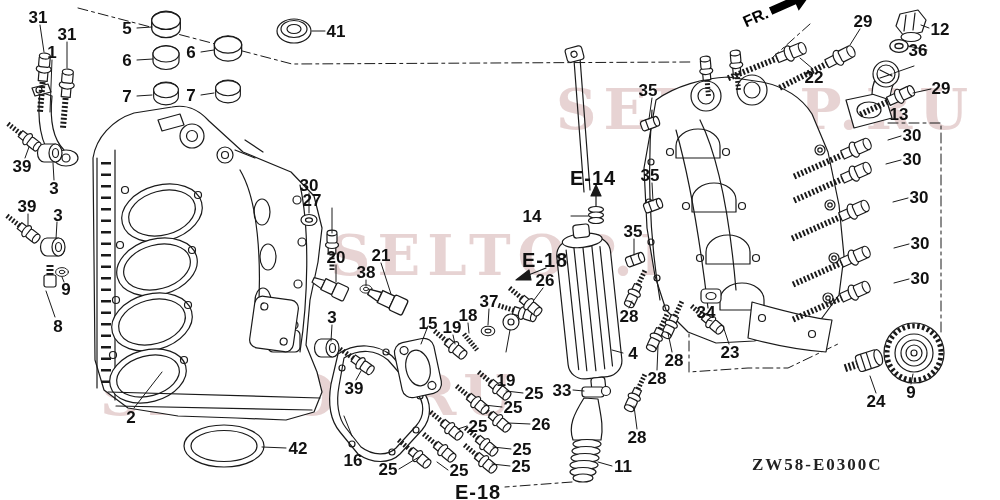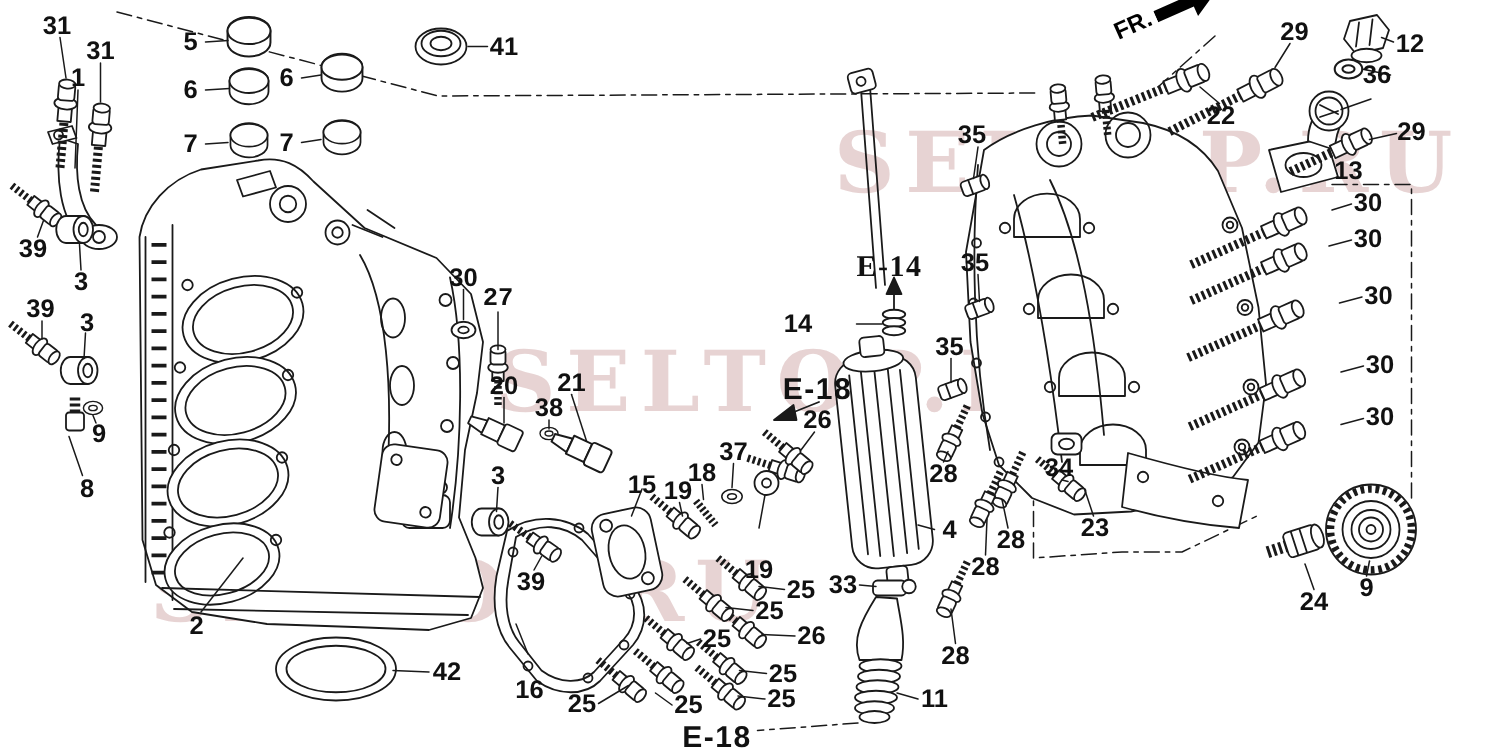--- a/index.html
+++ b/index.html
@@ -470,21 +470,21 @@
       <div class="callout" style="left: 336px; top: 31px;">41</div>
       <div class="callout" style="left: 22px; top: 166px;">39</div>
       <div class="callout" style="left: 54px; top: 188px;">3</div>
       <div class="callout" style="left: 27px; top: 206px;">39</div>
       <div class="callout" style="left: 58px; top: 215px;">3</div>
       <div class="callout" style="left: 66px; top: 289px;">9</div>
       <div class="callout" style="left: 58px; top: 326px;">8</div>
       <div class="callout" style="left: 131px; top: 417px;">2</div>
       <div class="callout" style="left: 298px; top: 448px;">42</div>
       <div class="callout" style="left: 309px; top: 185px;">30</div>
-      <div class="callout" style="left: 332px; top: 200px; font-family: Liberation Mono, monospace;">27</div>
+      <div class="callout" style="left: 312px; top: 200px;">27</div>
       <div class="callout" style="left: 336px; top: 257px;">20</div>
       <div class="callout" style="left: 366px; top: 272px;">38</div>
       <div class="callout" style="left: 381px; top: 255px;">21</div>
       <div class="callout" style="left: 332px; top: 317px;">3</div>
       <div class="callout" style="left: 354px; top: 388px;">39</div>
       <div class="callout" style="left: 353px; top: 444px; margin-top: 16px;">16</div>
       <div class="callout" style="left: 428px; top: 323px;">15</div>
       <div class="callout" style="left: 452px; top: 327px;">19</div>
       <div class="callout" style="left: 468px; top: 315px;">18</div>
       <div class="callout" style="left: 489px; top: 301px;">37</div>
@@ -517,18 +517,19 @@
       <div class="callout" style="left: 940px; top: 29px;">12</div>
       <div class="callout" style="left: 918px; top: 50px;">36</div>
       <div class="callout" style="left: 899px; top: 66px; margin-top: 48px;">13</div>
       <div class="callout" style="left: 912px; top: 135px;">30</div>
       <div class="callout" style="left: 912px; top: 159px;">30</div>
       <div class="callout" style="left: 919px; top: 197px;">30</div>
       <div class="callout" style="left: 920px; top: 243px;">30</div>
       <div class="callout" style="left: 920px; top: 278px;">30</div>
       <div class="callout" style="left: 876px; top: 401px;">24</div>
       <div class="callout" style="left: 911px; top: 392px;">9</div>
-      <div class="callout section-ref" style="left: 593px; top: 178px; font-family: Liberation Serif, serif;">E-14</div>
+      <div class="callout section-ref" style="left: 593px; top: 178px;">E-14</div>
       <div class="callout section-ref" style="left: 545px; top: 260px;">E-18</div>
       <div class="callout section-ref" style="left: 478px; top: 492px;">E-18</div>
     </div>
 
+  <div class="part-code">ZW58-E0300C</div>
 </div>
 
 </body></html>

